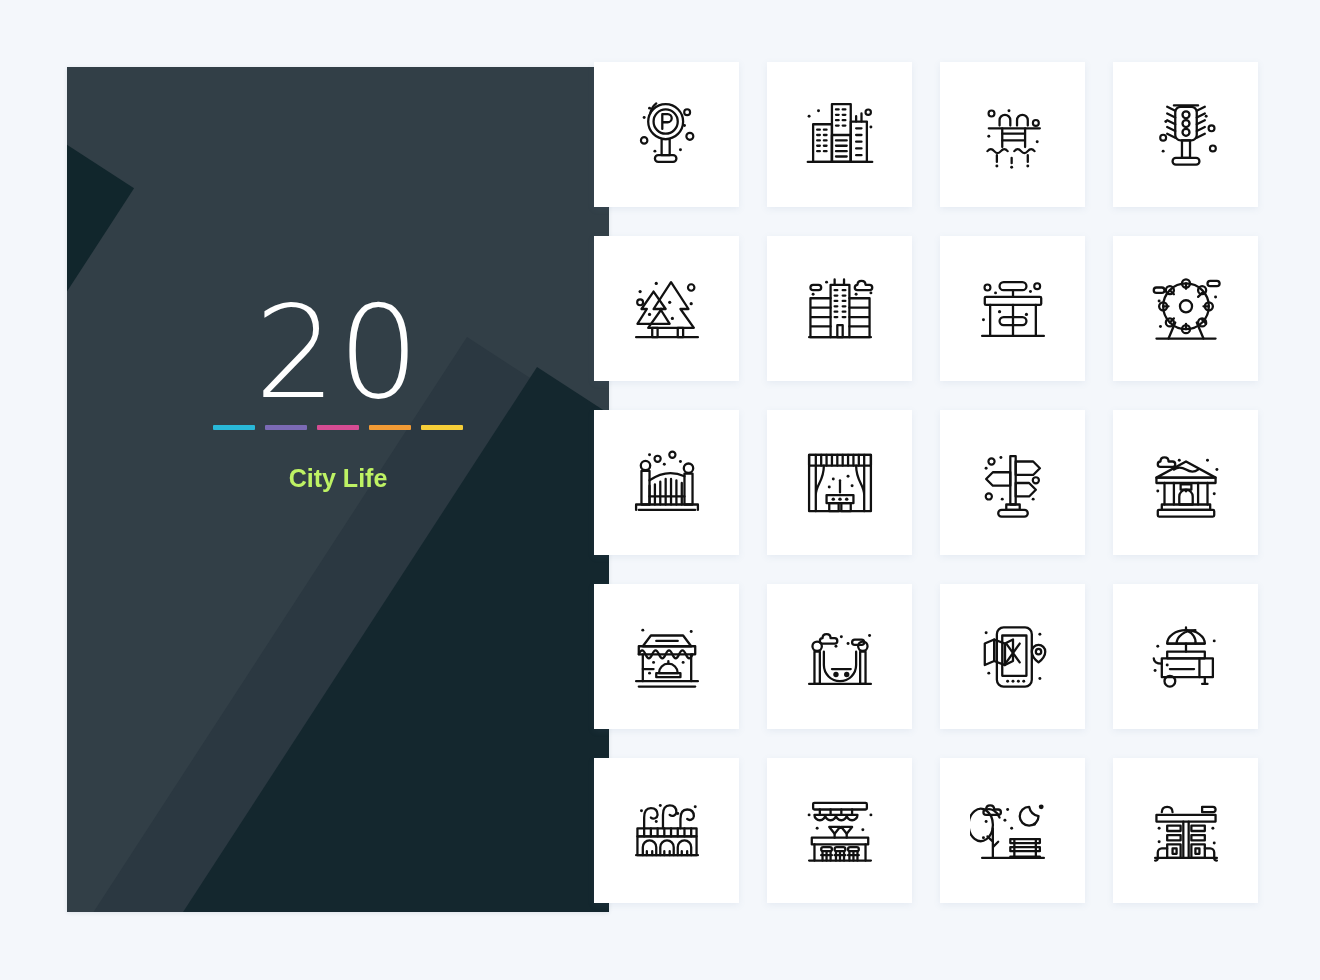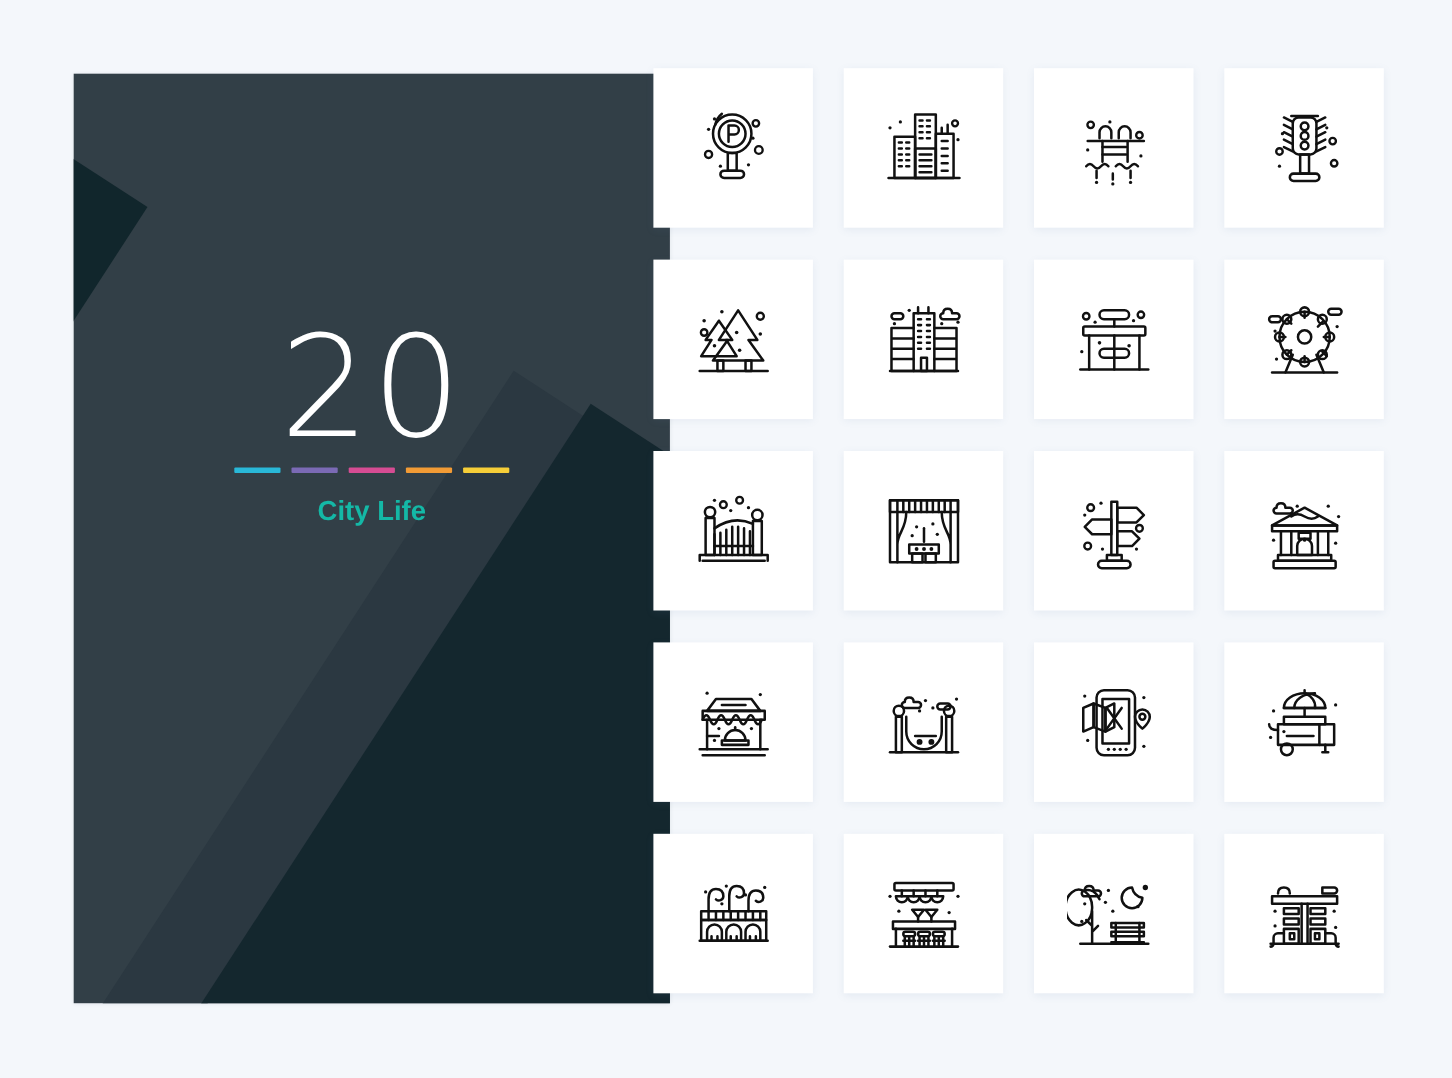--- a/index.html
+++ b/index.html
@@ -95,24 +95,24 @@
     display: flex;
     gap: 10px;
   }
   .cover-rule i {
     display: block;
     width: 42px;
     height: 5px;
     border-radius: 1px;
   }
   .cover-sub {
-    margin-top: 21px;
+    margin-top: 34px;
     font-size: 25px;
     font-weight: 700;
-    color: #14b8a6;
+    color: #bef264;
   }
 
   
   .grid {
     position: absolute;
     left: 594px;
     top: 62px;
     width: 660px;
     display: grid;
     grid-template-columns: repeat(4, 145px);

